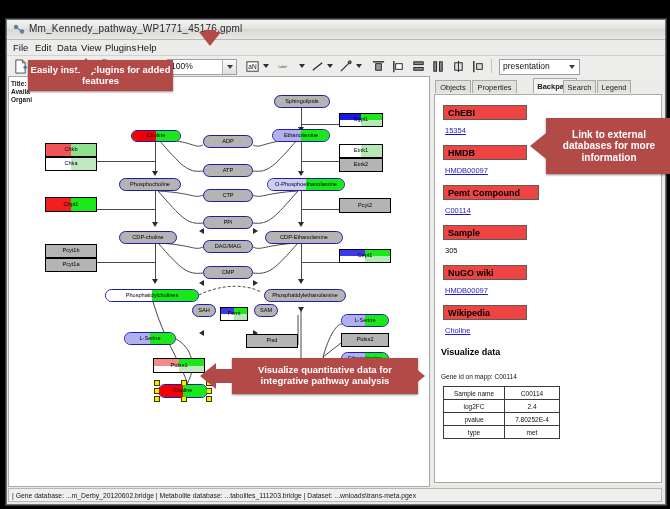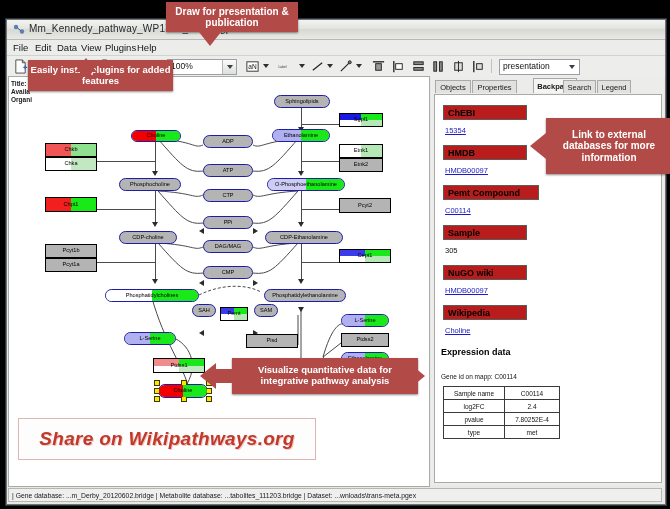--- a/index.html
+++ b/index.html
@@ -58,21 +58,21 @@
   .handle{position:absolute;width:4px;height:4px;background:#ffe400;border:1px solid #3a3a00;}
 
   
   .tabstrip{position:absolute;left:2px;top:2px;width:229px;height:15px;}
   .tab{position:absolute;top:2px;height:13px;background:#e1e1de;border:1px solid #a9a9a5;
        border-bottom:none;font-size:7.5px;color:#16191c;display:flex;align-items:center;
        justify-content:center;box-sizing:border-box;}
   .tab.active{top:0;height:15px;background:#f4f4f2;font-weight:bold;}
   .panelbox{position:absolute;left:3px;top:18px;width:226px;height:387px;background:#fff;
             border:1px solid #a9a9a5;overflow:hidden;}
-  .dbhdr{position:absolute;left:8px;height:15px;background:#b91c1c;border:1px solid #5c5c58;
+  .dbhdr{position:absolute;left:8px;height:15px;background:#ef4444;border:1px solid #5c5c58;
          font-size:9px;font-weight:bold;color:#000;display:flex;align-items:center;
          padding-left:4px;box-sizing:border-box;width:84px;}
   .dblink{position:absolute;left:10px;font-size:7.5px;color:#1b18c8;text-decoration:underline;}
   .dbplain{position:absolute;left:10px;font-size:7.5px;color:#111;}
   .exprhdr{position:absolute;left:6px;font-size:9px;font-weight:bold;color:#000;}
   .geneid{position:absolute;left:6px;font-size:6.5px;color:#111;}
   .etable{position:absolute;left:8px;border-collapse:collapse;}
   .etable td{border:1px solid #3a3a38;font-size:6.5px;color:#111;text-align:center;
              height:12px;padding:0 2px;}
   .etable td.c1{width:56px;}
@@ -476,21 +476,21 @@
 
           <div class="dbhdr" style="top:130px;">Sample</div>
           <div class="dbplain" style="top:151px;">305</div>
 
           <div class="dbhdr" style="top:170px;">NuGO wiki</div>
           <a class="dblink" style="top:191px;">HMDB00097</a>
 
           <div class="dbhdr" style="top:210px;">Wikipedia</div>
           <a class="dblink" style="top:231px;">Choline</a>
 
-          <div class="exprhdr" style="top:252px;">Expression data</div>
+          <div class="exprhdr" style="top:252px;">Visualize data</div>
           <div class="geneid" style="top:278px;">Gene id on mapp: C00114</div>
 
           <table class="etable" style="top:291px;">
             <tbody>
                 <tr>
               <td class="c1">Sample name</td>
               <td class="c2">C00114</td>
                 </tr>
             <tr>
               <td class="c1">log2FC</td>
@@ -508,33 +508,29 @@
             </table>
         </div>
       </div>
     </div>
 
     <div class="statusbar">
       <span>| Gene database: ...m_Derby_20120602.bridge | Metabolite database: ...tabolites_111203.bridge | Dataset: ...wnloads\trans-meta.pgex</span>
     </div>
   </div>
 
-  <div class="callout calloutTop" style="left:166px;top:2px;width:132px;height:30px;font-size:10px;">Draw for presentation &amp; publication</div>
   <span class="cpointer down" style="left:199px;top:32px;"></span>
   <div class="cstem" style="left:204px;top:30px;width:12px;height:4px;"></div>
 
   <div class="callout calloutTop" style="left:28px;top:60px;width:145px;height:31px;font-size:9.5px;">Easily install plugins for added features</div>
   <span class="cpointer up" style="left:75px;top:58px;"></span>
   <div class="cstem" style="left:80px;top:68px;width:12px;height:5px;"></div>
 
   <div class="callout calloutTop" style="left:546px;top:118px;width:118px;height:56px;font-size:10px;padding:0 4px;">Link  to external databases  for more information</div>
   <span class="cpointer left" style="left:530px;top:133px;"></span>
   <div class="cstem" style="left:540px;top:139px;width:8px;height:14px;"></div>
 
   <div class="callout calloutTop" style="left:232px;top:358px;width:178px;height:36px;font-size:9.5px;padding:0 4px;">Visualize quantitative data  for integrative pathway analysis</div>
   <span class="cpointer left" style="left:200px;top:363px;"></span>
   <div class="cstem" style="left:214px;top:369px;width:20px;height:14px;"></div>
   <span class="cpointer right" style="left:409px;top:363px;"></span>
 
-  <div class="sharebox">
-    <span>Share on Wikipathways.org</span>
-  </div>
 </div>
 
 </body></html>

